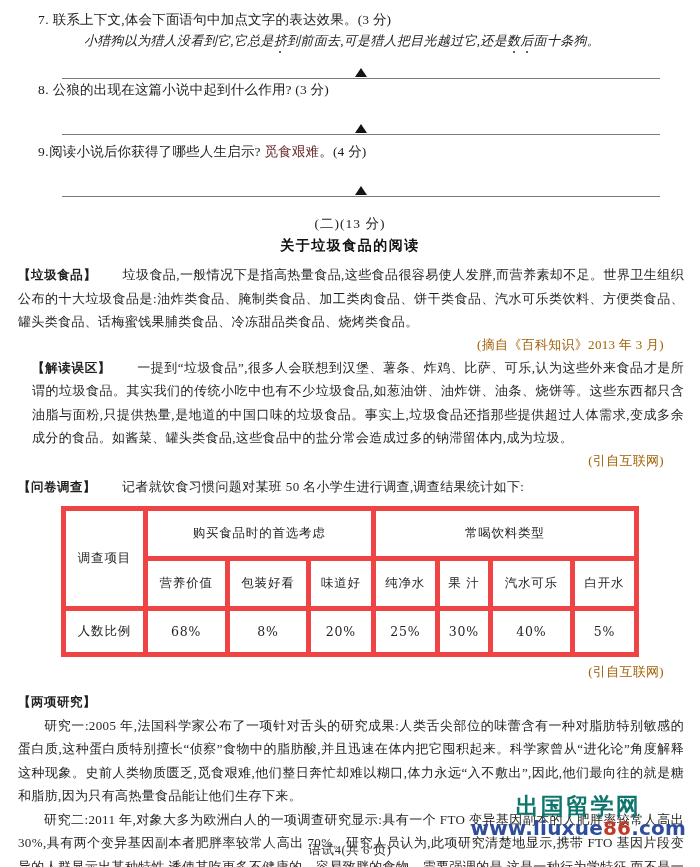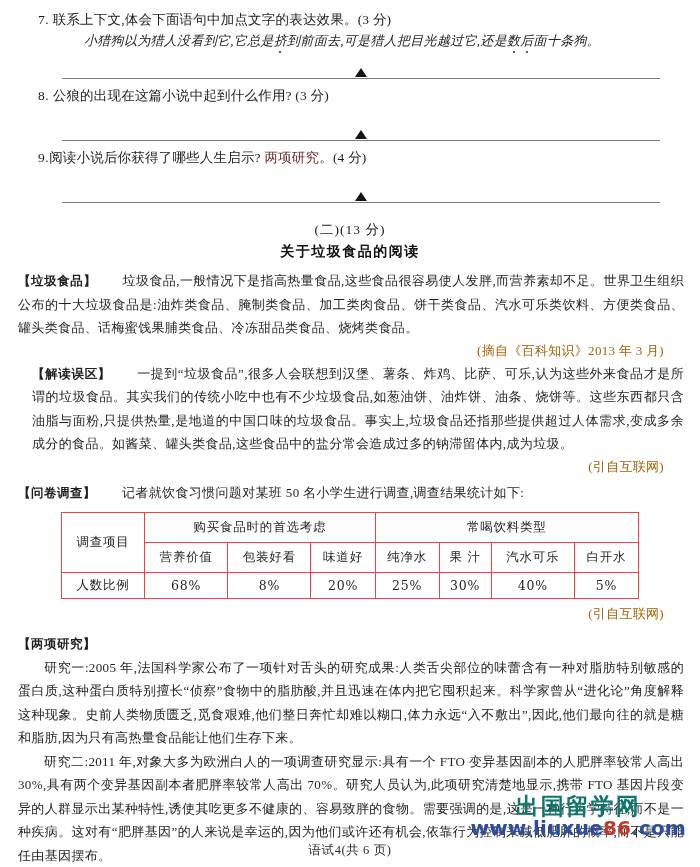--- a/index.html
+++ b/index.html
@@ -130,23 +130,23 @@
     display: flex;
     justify-content: center;
   }
   table.survey {
     border-collapse: collapse;
     width: 578px;
     font-size: 12.5px;
     color: #1f1f1d;
   }
   table.survey td {
-    border: 1px solid #ef4444;
-    text-align: center;
-    padding: 4px 2px;
+    border: 5px solid #ef4444;
+    text-align: center;
+    padding: 12px 2px;
     letter-spacing: 0.8px;
     font-family: "DejaVu Serif", "Liberation Serif", serif;
   }
   table.survey td.hdr {
     height: 21px;
   }
   .cell-num {
     font-family: "Liberation Serif", serif;
     letter-spacing: 0.2px;
   }
@@ -198,31 +198,31 @@
   </div>
 
   <div class="quote-line">
     <span>小猎狗以为猎人没看到它,它总是</span><span class="dotted">挤</span><span>到前面去,可是猎人把目光越过它,还是</span><span class="dotted">数</span><span class="dotted">后</span><span>面十条狗。</span>
   </div>
 
   <div class="answer-rule" style="margin-top:6px;">
     <span class="caret"></span>
   </div>
 
-  <div class="q-line" style="margin-top:7px;">
+  <div class="q-line" style="margin-top:1px;">
     <span class="q-num">8.</span>
     <span>公狼的出现在这篇小说中起到什么作用? (3 分)</span>
   </div>
 
   <div class="answer-rule" style="margin-top:13px;">
     <span class="caret"></span>
   </div>
 
   <div class="q-line" style="margin-top:7px;">
-    <span class="q-num">9.</span><span>阅读小说后你获得了哪些人生启示? </span><span class="emph-red">两项研究</span><span>。(4 分)</span>
+    <span class="q-num">9.</span><span>阅读小说后你获得了哪些人生启示? </span><span class="emph-red">觅食艰难</span><span>。(4 分)</span>
   </div>
 
   <div class="answer-rule" style="margin-top:13px;">
     <span class="caret"></span>
   </div>
 
   <div class="sec-head">(二)(13 分)</div>
   <div class="sec-title">关于垃圾食品的阅读</div>
 
   <div class="body-block">

